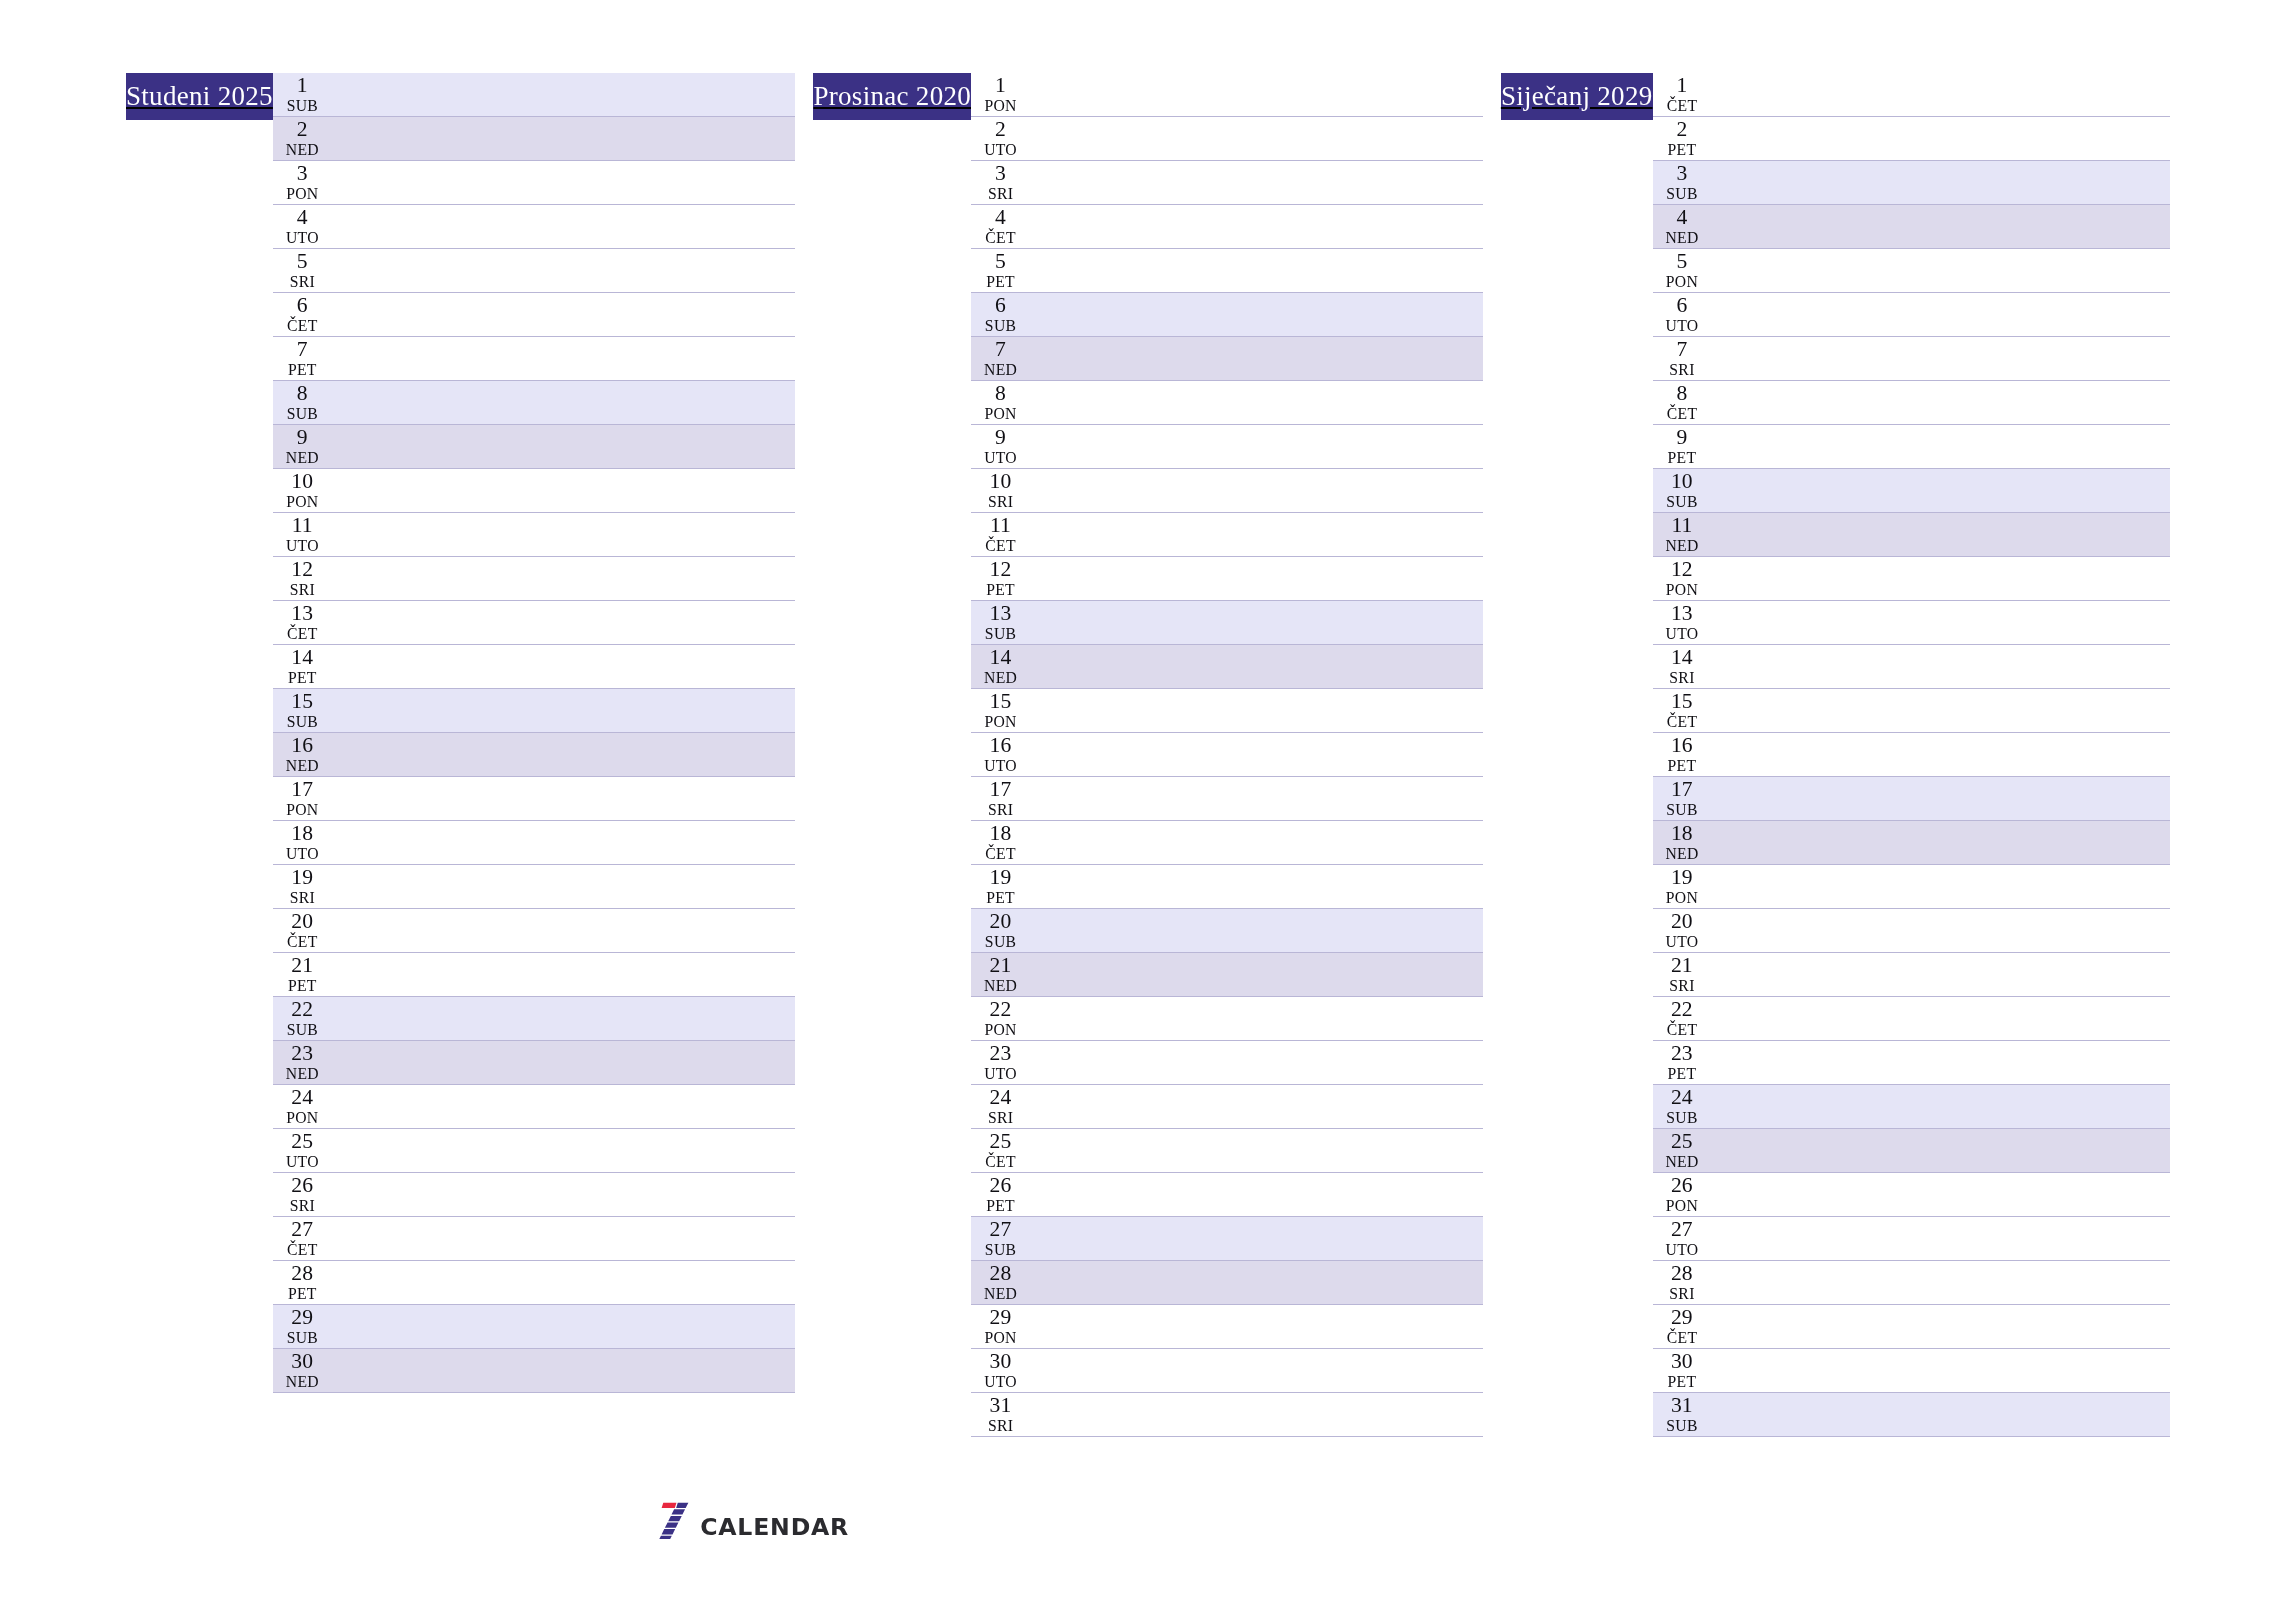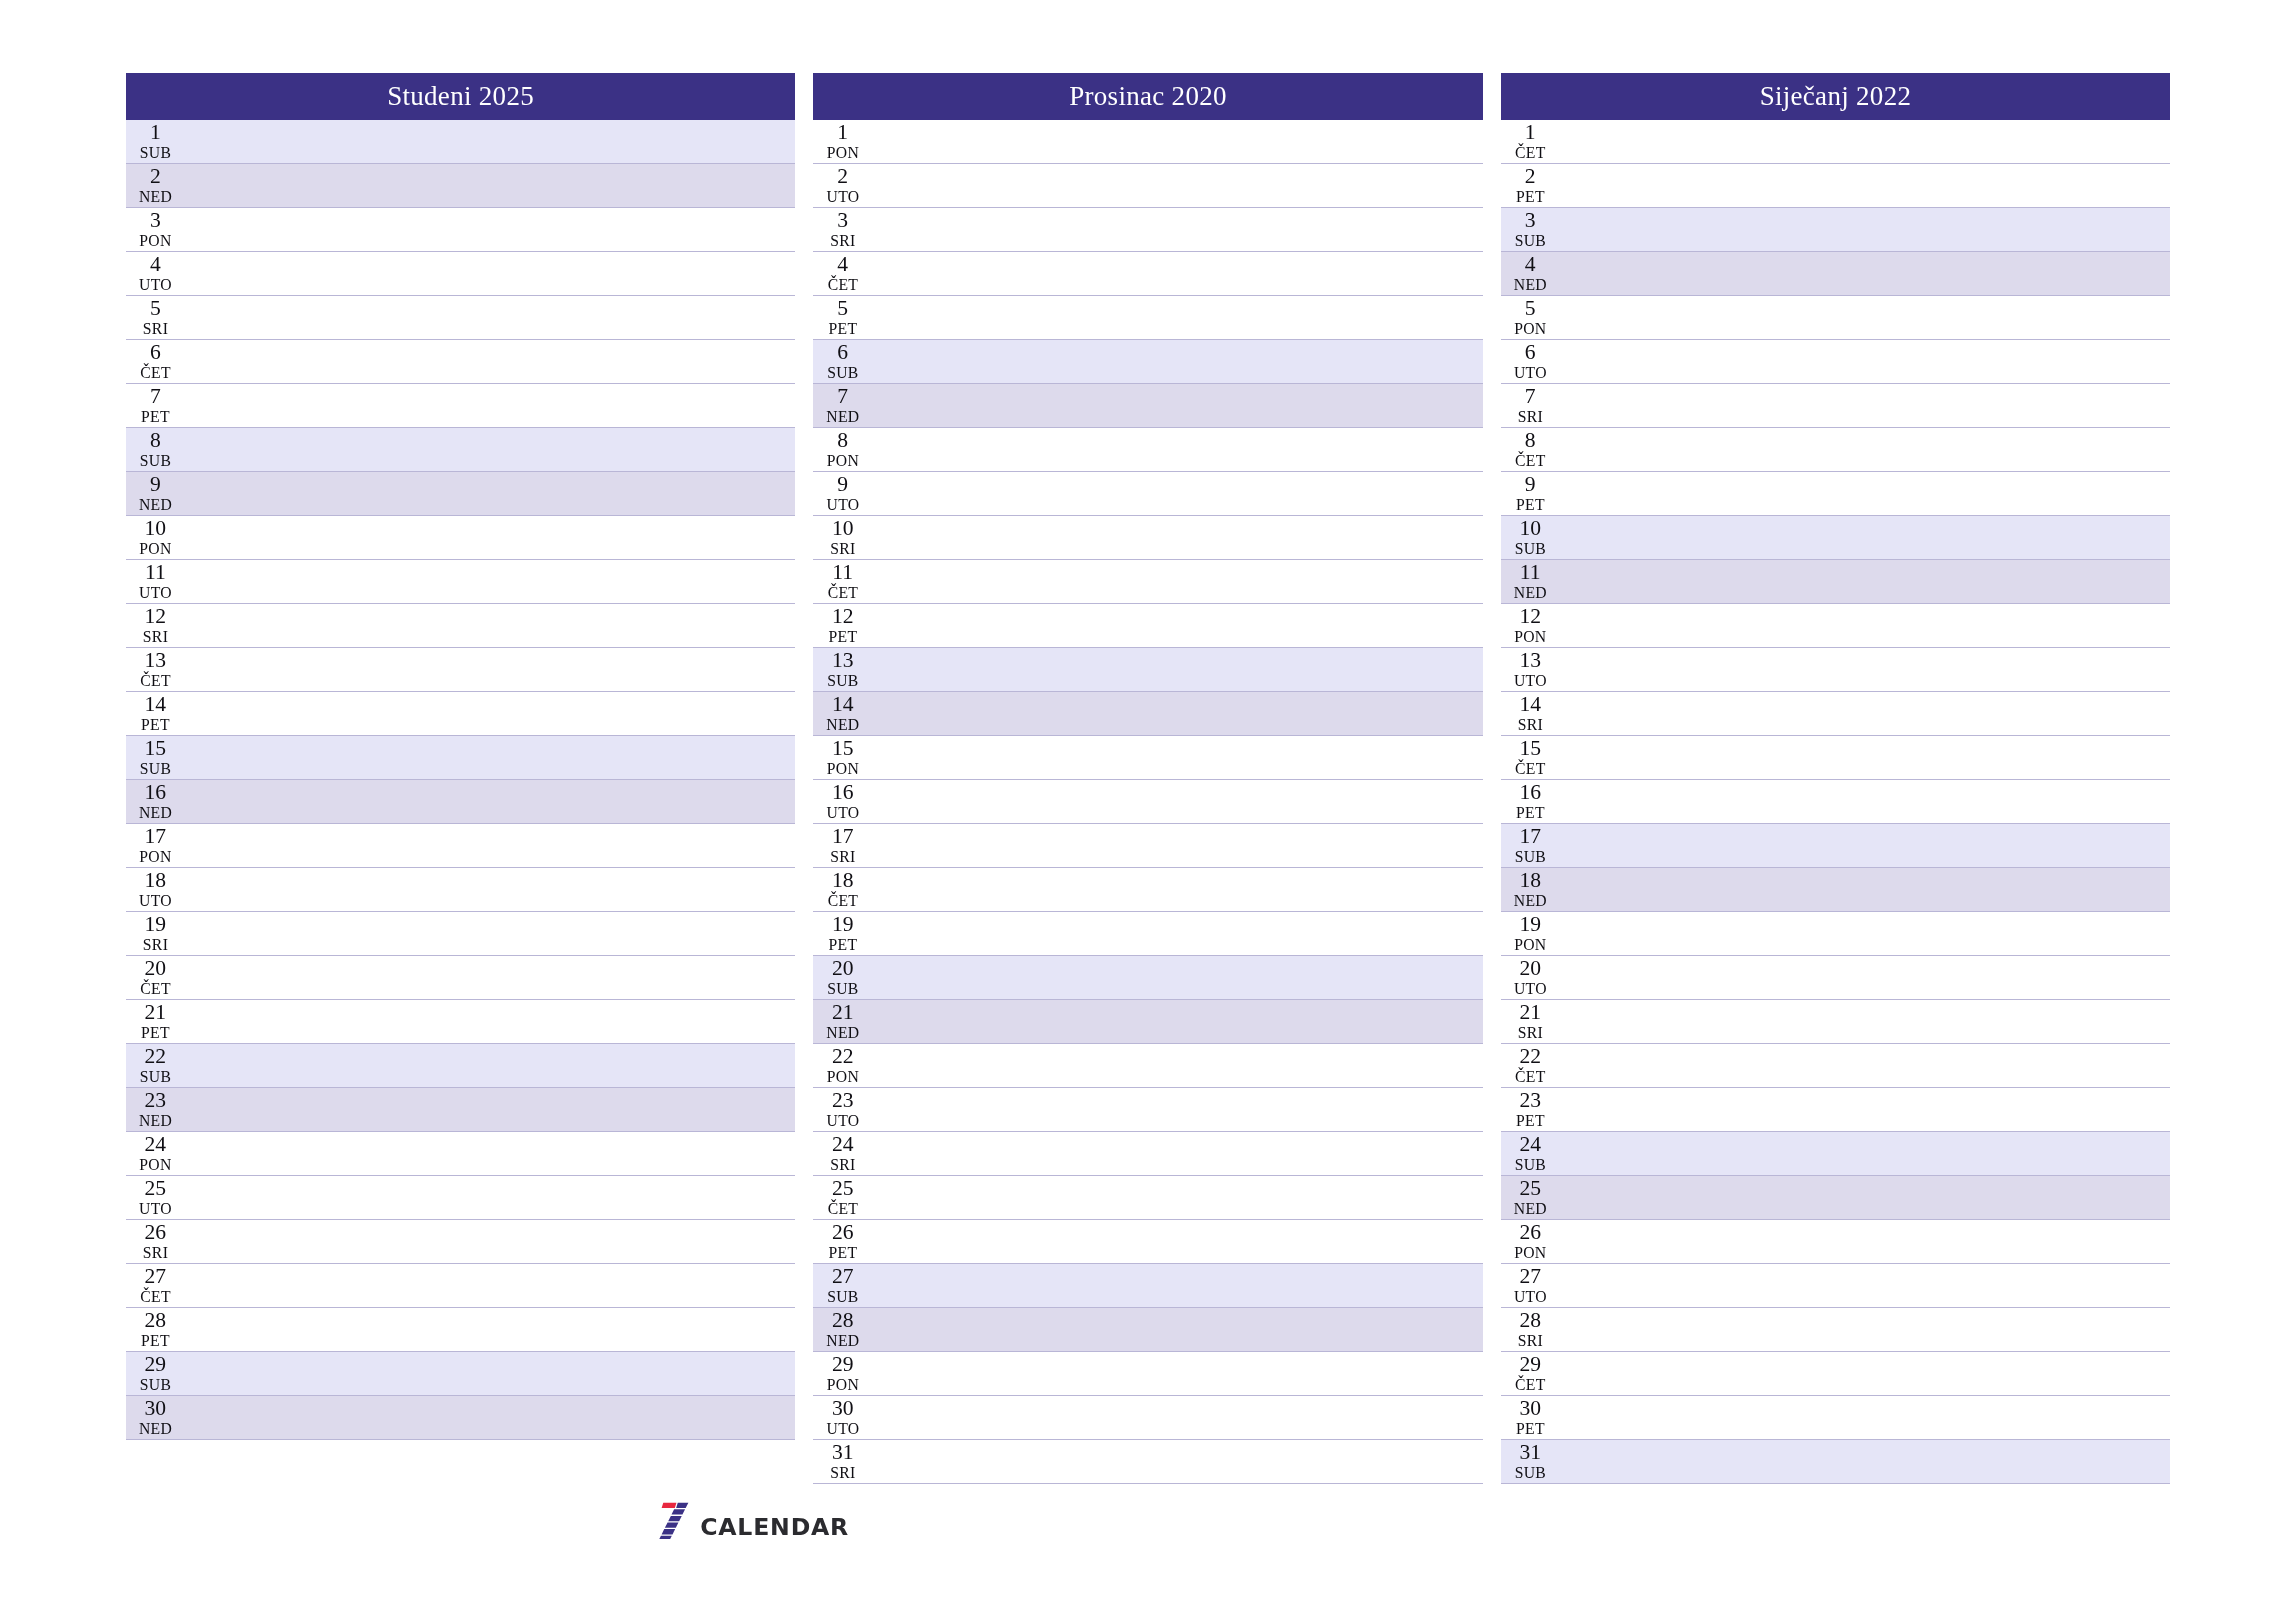--- a/index.html
+++ b/index.html
@@ -22,22 +22,22 @@
     width: 2044px;
     height: 1476px;
     display: flex;
     flex-direction: row;
     gap: 18.3px;
   }
 
   .month-col {
     flex: 1 1 0;
     display: flex;
-    flex-direction: column;
     min-width: 0;
+    text-decoration: underline;
   }
 
   .month-header {
     background: #3b3185;
     color: #ffffff;
     height: 47px;
     line-height: 47px;
     text-align: center;
     font-size: 27px;
     font-family: "Liberation Serif", "DejaVu Serif", serif;
@@ -436,21 +436,21 @@
           <span class="ruling"></span>
         </div>
         <div class="day-row">
           <span class="day-num">31</span>
           <span class="day-dow">SRI</span>
           <span class="ruling"></span>
         </div>
       </div>
     </div>
     <div class="month-col">
-      <div class="month-header">Siječanj 2022</div>
+      <div class="month-header">Siječanj 2029</div>
       <div class="days">
         <div class="day-row">
           <span class="day-num">1</span>
           <span class="day-dow">ČET</span>
           <span class="ruling"></span>
         </div>
         <div class="day-row">
           <span class="day-num">2</span>
           <span class="day-dow">PET</span>
           <span class="ruling"></span>

